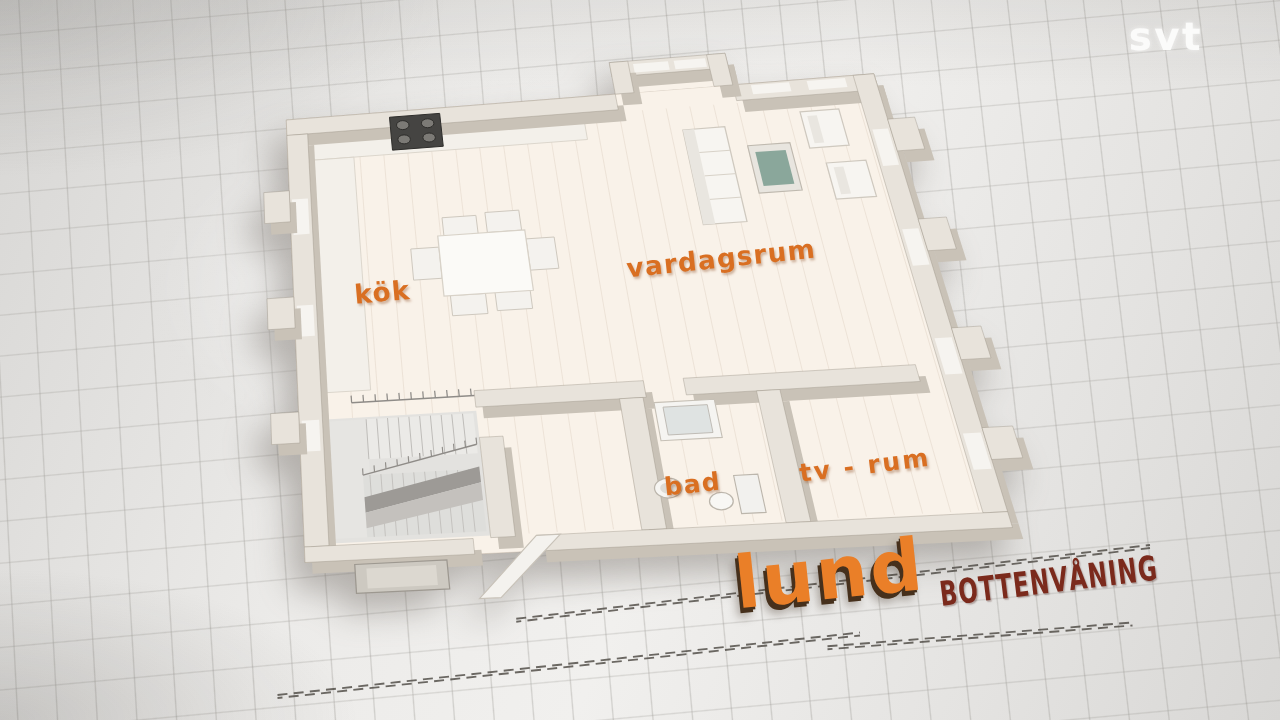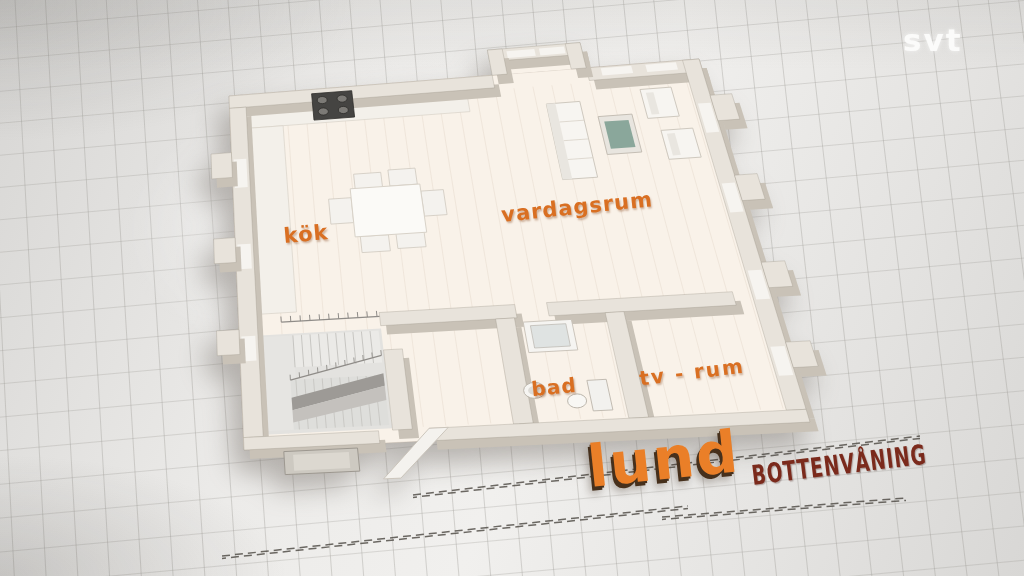--- a/index.html
+++ b/index.html
@@ -44,21 +44,21 @@
     transform:rotate(-6deg);transform-origin:left center;
     text-shadow:-3px 4px 0 #46301c,-1px 2px 0 #46301c,-5px 7px 8px rgba(50,32,16,.35);
   }
   .title-floor{
     position:absolute;left:752px;top:466px;z-index:6;
     font-size:21px;font-weight:bold;letter-spacing:1px;line-height:1;
     transform:rotate(-7deg) scale(.88,1.3);transform-origin:left center;
     text-shadow:1px 1px 1px rgba(60,18,10,.3);
   }
   .svt-logo{
-    position:absolute;left:903px;top:22px;z-index:6;
+    position:absolute;left:903px;top:12px;z-index:6;
     font-size:31px;font-weight:600;letter-spacing:2px;color:#fbfbfa;
     text-shadow:0 0 4px rgba(255,255,255,.55);
   }
 </style>
 </head>
 <body>
 
 <div class="stage">
   <div class="grid"></div>
   <div class="glow"></div>

